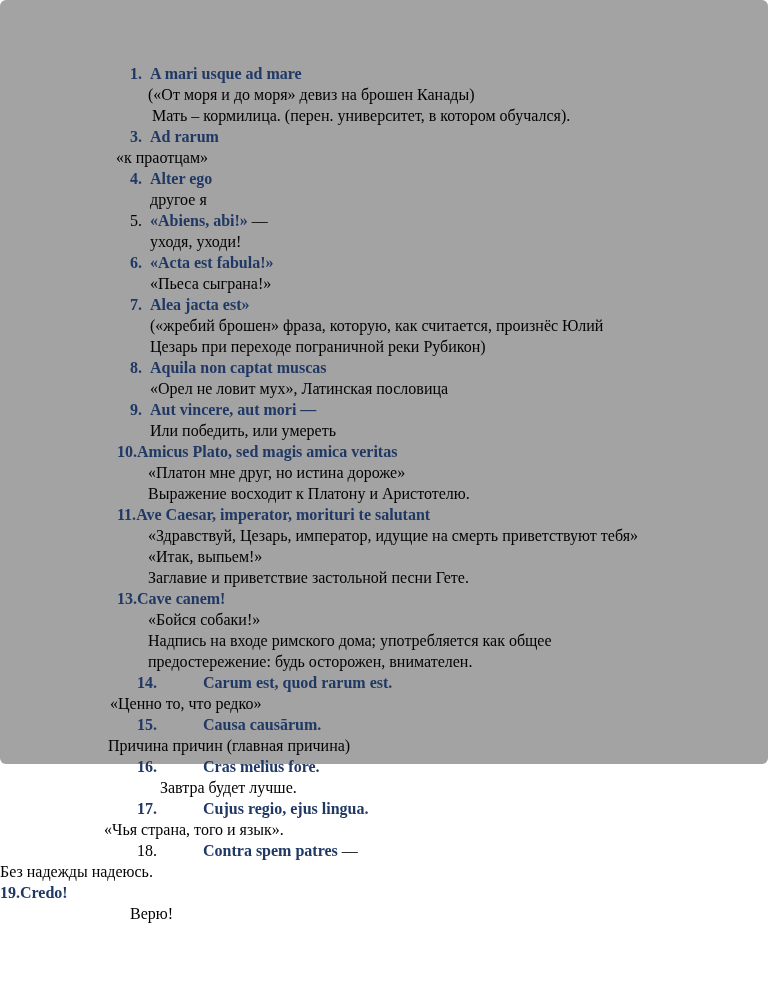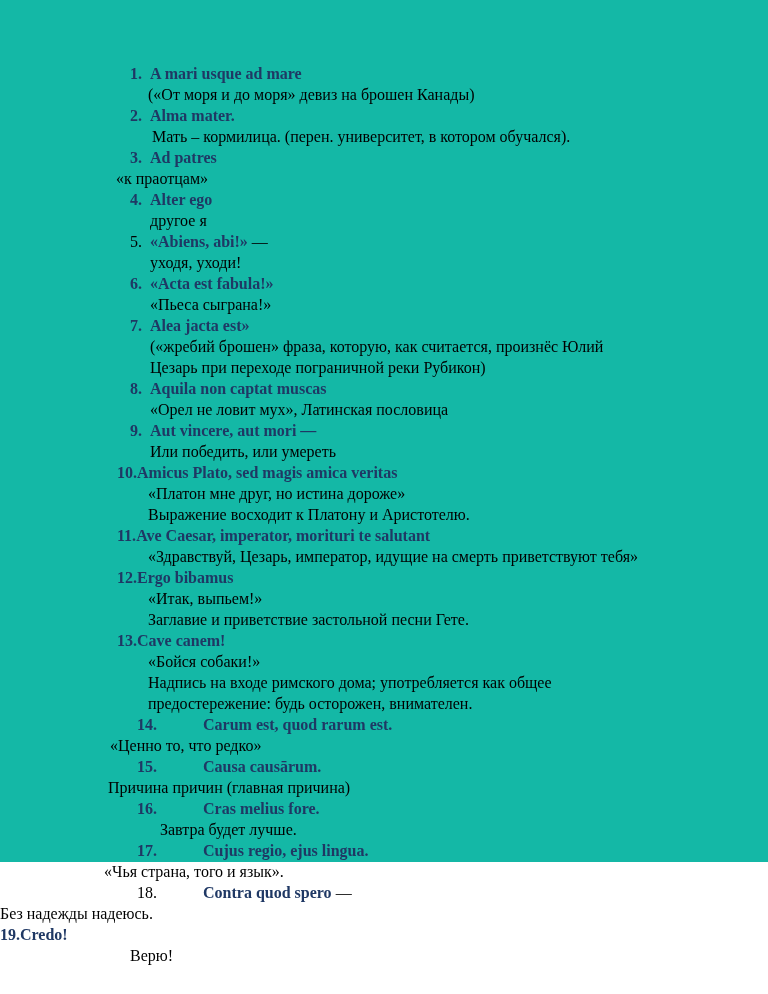--- a/index.html
+++ b/index.html
@@ -3,21 +3,21 @@
 <meta charset="utf-8">
 <style>
   :root { --blue: #1f3864; --black: #000000; }
   * { margin: 0; padding: 0; box-sizing: border-box; }
   html, body { background: #ffffff; }
   body {
     width: 768px; height: 994px; overflow: hidden;
     font-family: "Liberation Serif", "DejaVu Serif", serif;
     font-size: 16px; color: var(--black);
   }
-  .page { width: 768px; height: 862px; padding-top: 63px; background: #14b8a6; }
+  .page { width: 768px; height: 764px; padding-top: 63px; background: #a3a3a3; border-radius: 6px; }
   .line { line-height: 21px; white-space: pre; }
   .num { font-weight: bold; color: var(--blue); display: inline-block; }
   .num.black { font-weight: normal; color: var(--black); }
   .phrase { font-weight: bold; color: var(--blue); }
   .suffix { font-weight: normal; color: var(--black); }
   .translation { color: var(--black); }
   
   .head.single { margin-left: 130px; }
   .head.single .num { width: 20px; }
   .head.tight { margin-left: 117px; }
@@ -25,55 +25,53 @@
   .head.tabbed { margin-left: 137px; }
   .head.tabbed .num { width: 66px; }
 </style>
 </head>
 <body>
 
 <div class="page">
   <div id="doc-body">
       <div class="line head single"><span class="num">1.</span><span class="phrase">A mari usque ad mare</span></div>
       <div class="line translation" style="margin-left: 148px;">(«От моря и до моря» девиз на брошен Канады)</div>
-      <div class="line head single"><span class="num">2.</span><span class="phrase">Alma mater.</span></div>
       <div class="line translation" style="margin-left: 148px;"> Мать – кормилица. (перен. университет, в котором обучался).</div>
-      <div class="line head single"><span class="num">3.</span><span class="phrase">Ad patres</span></div>
+      <div class="line head single"><span class="num">3.</span><span class="phrase">Ad rarum</span></div>
       <div class="line translation" style="margin-left: 116px;">«к праотцам»</div>
       <div class="line head single"><span class="num">4.</span><span class="phrase">Alter ego</span></div>
       <div class="line translation" style="margin-left: 150px;">другое я</div>
       <div class="line head single"><span class="num black">5.</span><span class="phrase">«Abiens, abi!»</span><span class="suffix"> —</span></div>
       <div class="line translation" style="margin-left: 150px;">уходя, уходи!</div>
       <div class="line head single"><span class="num">6.</span><span class="phrase">«Acta est fabula!»</span></div>
       <div class="line translation" style="margin-left: 150px;">«Пьеса сыграна!»</div>
       <div class="line head single"><span class="num">7.</span><span class="phrase">Alea jacta est»</span></div>
       <div class="line translation" style="margin-left: 150px;">(«жребий брошен» фраза, которую, как считается, произнёс Юлий</div>
       <div class="line translation" style="margin-left: 150px;">Цезарь при переходе пограничной реки Рубикон)</div>
       <div class="line head single"><span class="num">8.</span><span class="phrase">Aquila non captat muscas</span></div>
       <div class="line translation" style="margin-left: 150px;">«Орел не ловит мух», Латинская пословица</div>
       <div class="line head single"><span class="num">9.</span><span class="phrase">Aut vincere, aut mori —</span></div>
       <div class="line translation" style="margin-left: 150px;">Или победить, или умереть</div>
       <div class="line head tight"><span class="num">10.</span><span class="phrase">Amicus Plato, sed magis amica veritas</span></div>
       <div class="line translation" style="margin-left: 148px;">«Платон мне друг, но истина дороже»</div>
       <div class="line translation" style="margin-left: 148px;">Выражение восходит к Платону и Аристотелю.</div>
       <div class="line head tight"><span class="num">11.</span><span class="phrase">Ave Caesar, imperator, morituri te salutant</span></div>
       <div class="line translation" style="margin-left: 148px;">«Здравствуй, Цезарь, император, идущие на смерть приветствуют тебя»</div>
-      <div class="line head tight"><span class="num">12.</span><span class="phrase">Ergo bibamus</span></div>
       <div class="line translation" style="margin-left: 148px;">«Итак, выпьем!»</div>
       <div class="line translation" style="margin-left: 148px;">Заглавие и приветствие застольной песни Гете.</div>
       <div class="line head tight"><span class="num">13.</span><span class="phrase">Cave canem!</span></div>
       <div class="line translation" style="margin-left: 148px;">«Бойся собаки!»</div>
       <div class="line translation" style="margin-left: 148px;">Надпись на входе римского дома; употребляется как общее</div>
       <div class="line translation" style="margin-left: 148px;">предостережение: будь осторожен, внимателен.</div>
       <div class="line head tabbed"><span class="num">14.</span><span class="phrase">Carum est, quod rarum est.</span></div>
       <div class="line translation" style="margin-left: 110px;">«Ценно то, что редко»</div>
       <div class="line head tabbed"><span class="num">15.</span><span class="phrase">Causa causārum.</span></div>
       <div class="line translation" style="margin-left: 108px;">Причина причин (главная причина)</div>
       <div class="line head tabbed"><span class="num">16.</span><span class="phrase">Cras melius fore.</span></div>
       <div class="line translation" style="margin-left: 160px;">Завтра будет лучше.</div>
       <div class="line head tabbed"><span class="num">17.</span><span class="phrase">Cujus regio, ejus lingua.</span></div>
       <div class="line translation" style="margin-left: 104px;">«Чья страна, того и язык».</div>
-      <div class="line head tabbed"><span class="num black">18.</span><span class="phrase">Contra quod spero</span><span class="suffix"> —</span></div>
+      <div class="line head tabbed"><span class="num black">18.</span><span class="phrase">Contra spem patres</span><span class="suffix"> —</span></div>
       <div class="line translation" style="">Без надежды надеюсь.</div>
       <div class="line head tight19"><span class="num">19.</span><span class="phrase">Credo!</span></div>
       <div class="line translation" style="margin-left: 130px;">Верю!</div>
     </div>
 </div>
 
 </body></html>

